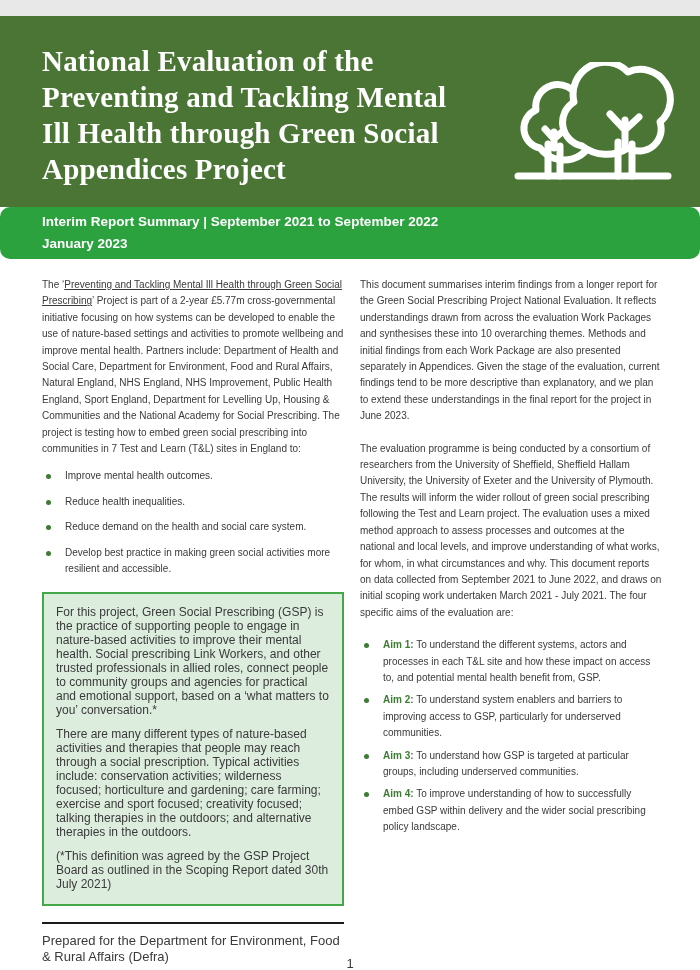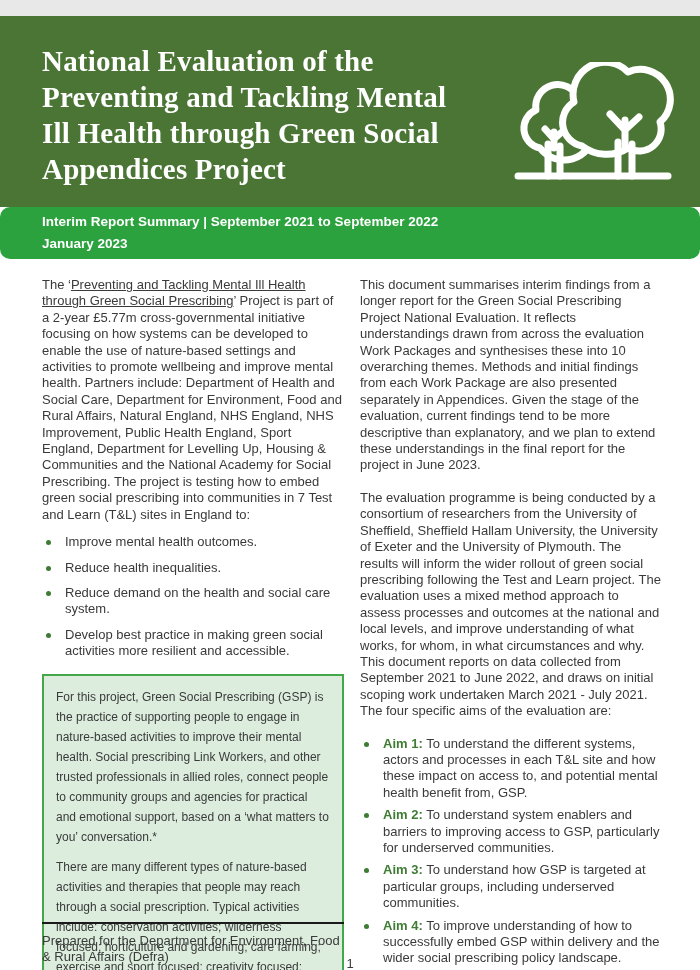--- a/index.html
+++ b/index.html
@@ -49,21 +49,21 @@
   .subbar-line2 { margin-top: 7px; }
   
   .columns {
     display: flex;
     gap: 16px;
     padding: 18px 38px 0 42px;
   }
   .col-left  { width: 302px; flex: 0 0 302px; }
   .col-right { flex: 1; }
   .body-text {
-    font-size: 13px;
+    font-size: 10px;
     line-height: 16.4px;
   }
   .intro { margin-bottom: 11px; }
   .link {
     color: #3a3a3a;
     text-decoration: underline;
     cursor: pointer;
   }
   
   .bullets { list-style: none; }
@@ -83,21 +83,21 @@
   .bullet-text { flex: 1; }
   
   .info-box {
     margin-top: 14px;
     background: #dcedde;
     border: 2px solid #44a848;
     padding: 11px 12px 3px 12px;
   }
   .box-par {
     font-size: 12px;
-    line-height: 20px;
+    line-height: 14px;
     margin-bottom: 10px;
   }
   
   .left-footer {
     position: absolute;
     left: 42px;
     top: 906px;
     width: 302px;
   }
   .foot-rule {

